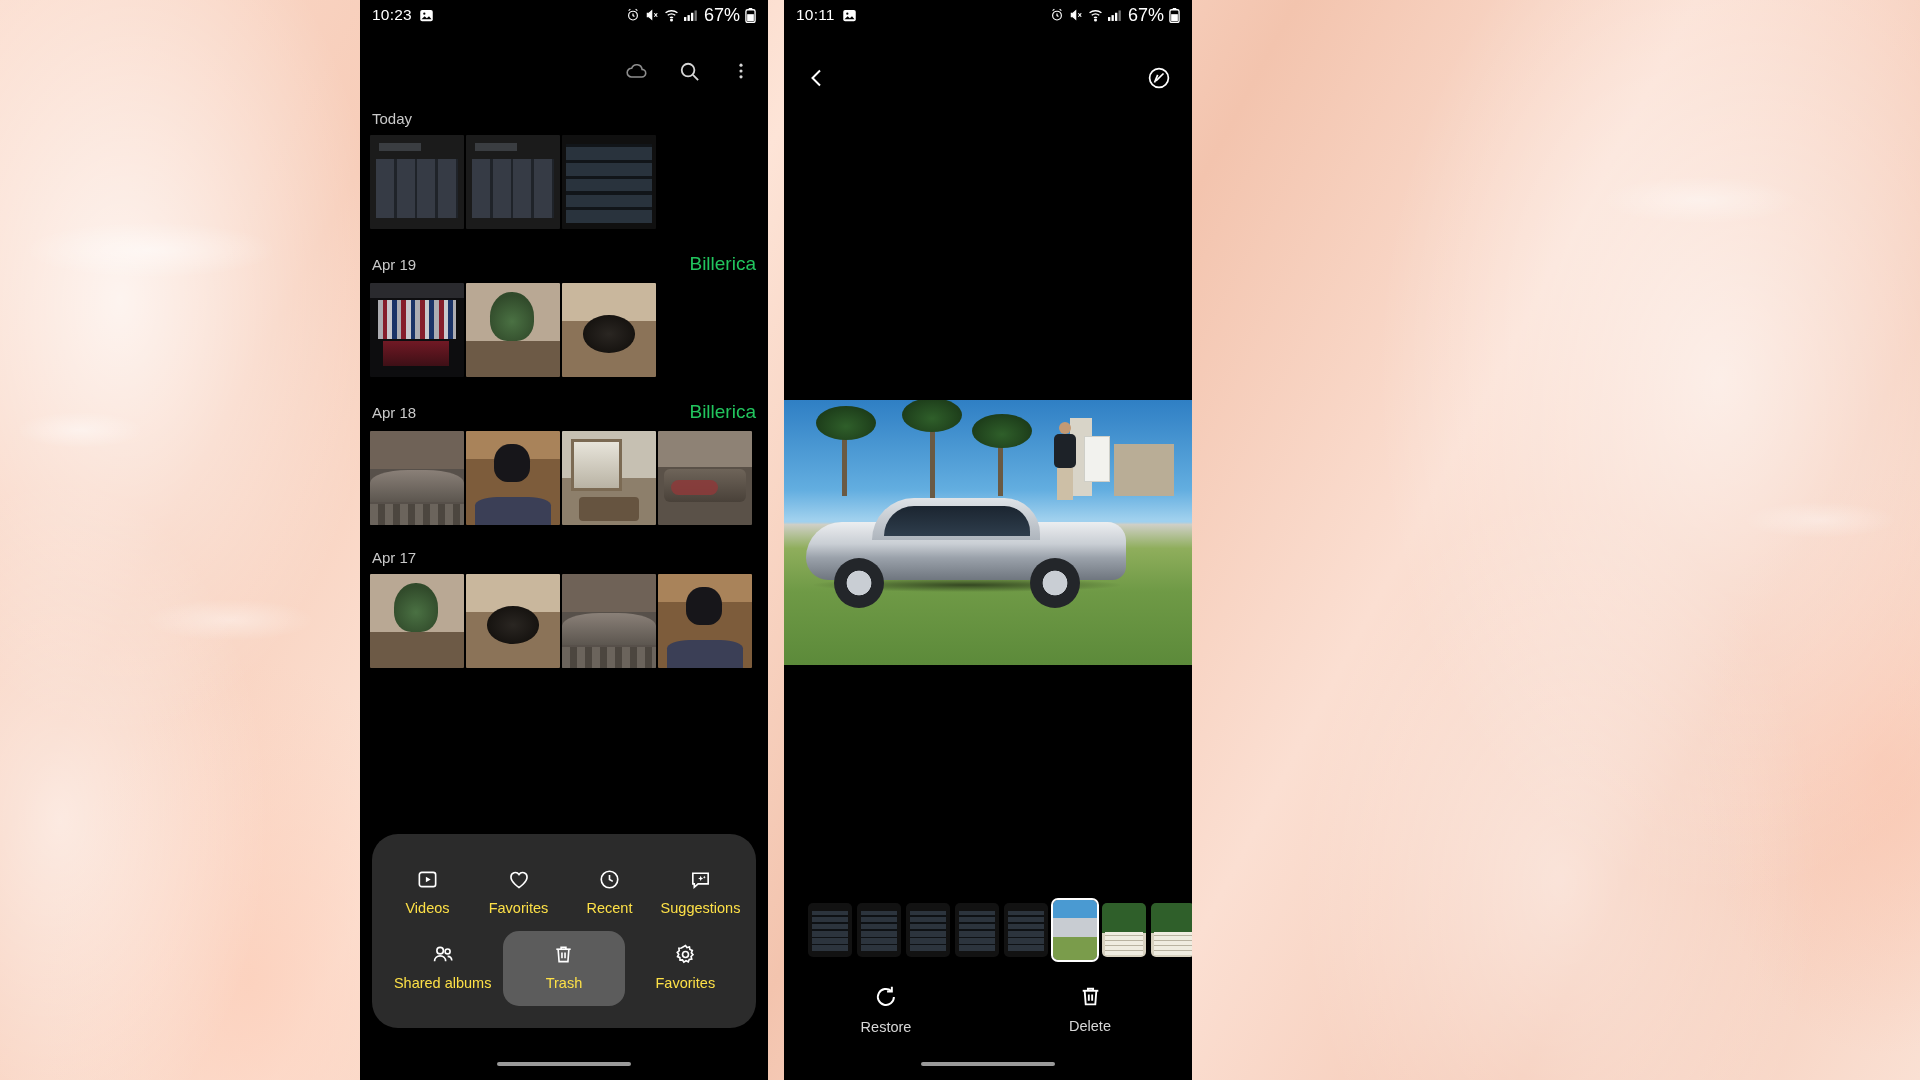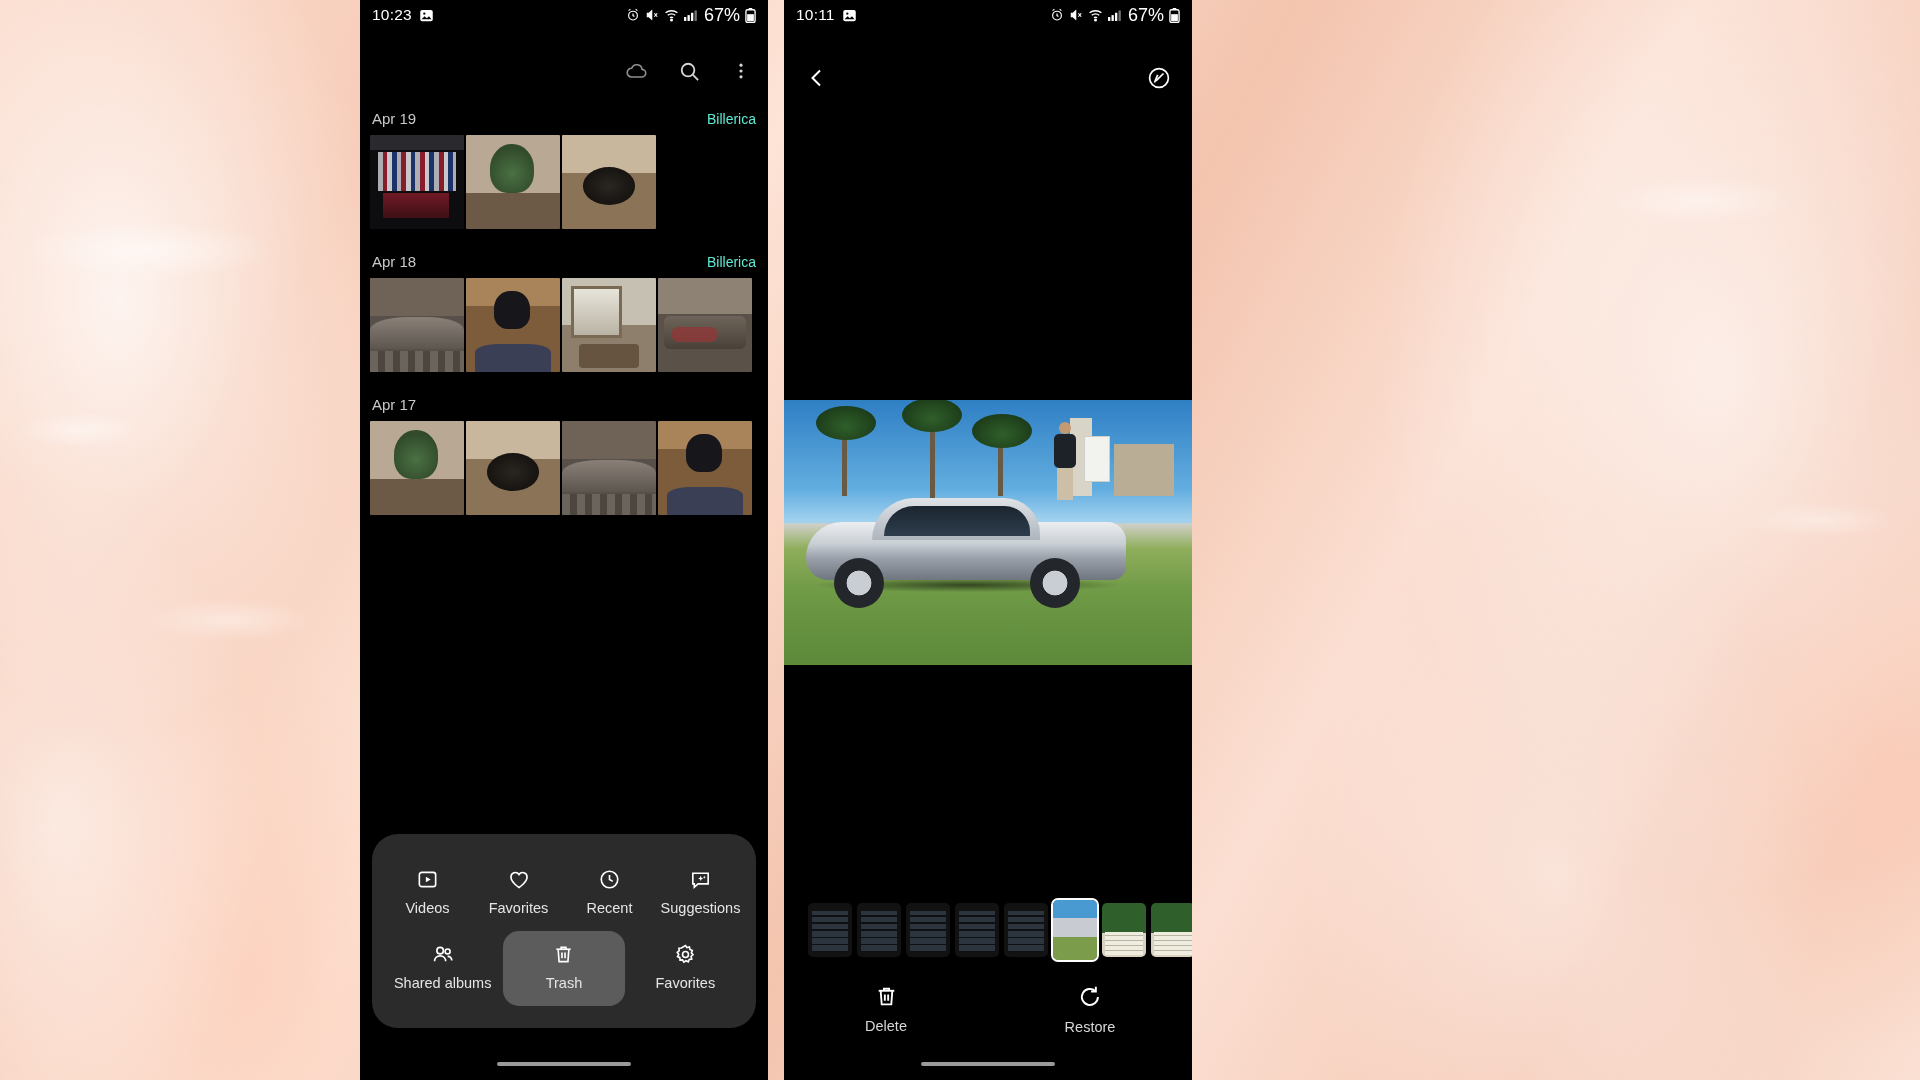--- a/index.html
+++ b/index.html
@@ -54,21 +54,21 @@
     display:flex;align-items:center;gap:26px;
   }
   .topbar .tb-btn{width:26px;height:26px;display:flex;align-items:center;justify-content:center;cursor:pointer;}
 
   .gallery{position:absolute;top:110px;left:0;right:0;bottom:0;}
   .section-head{
     display:flex;align-items:baseline;justify-content:space-between;
     padding:0 12px;margin:0 0 8px 0;
   }
   .sec-date{color:#c9c9c9;font-size:15px;}
-  .sec-loc{color:#5eead4;font-size:14px;}
+  .sec-loc{color:#22c55e;font-size:19px;}
   .grid{display:flex;gap:2px;padding:0 10px;}
   .thumb{height:94px;flex:0 0 auto;width:94px;background-size:cover;background-position:center;border-radius:1px;}
   .sec{margin-bottom:24px;}
 
   
   .t-screenshot{
     background:
       linear-gradient(#1b1b1b,#1b1b1b) ,
       #141414;
     position:relative;overflow:hidden;
@@ -180,21 +180,21 @@
     background:#2b2b2b;border-radius:26px;
     padding:22px 10px 22px 10px;box-sizing:border-box;
   }
   .menu-row{display:flex;}
   .menu-item{
     flex:1;display:flex;flex-direction:column;align-items:center;justify-content:flex-start;
     gap:9px;padding:12px 2px 14px 2px;border-radius:16px;cursor:pointer;
     min-height:74px;box-sizing:border-box;
   }
   .menu-item.selected{background:#5c5c5c;}
-  .menu-label{color:#e5e5e5;font-size:14.5px;text-align:center;line-height:1.18;}
+  .menu-label{color:#fde047;font-size:14.5px;text-align:center;line-height:1.18;}
 
   
   .viewer-top{
     position:absolute;top:58px;left:0;right:0;height:40px;
     display:flex;align-items:center;justify-content:space-between;
     padding:0 18px;box-sizing:border-box;
   }
   .viewer-btn{width:30px;height:30px;display:flex;align-items:center;justify-content:center;cursor:pointer;}
 
   .photo-stage{
@@ -354,20 +354,31 @@
       <svg width="20" height="20" viewBox="0 0 24 24">
           <circle cx="12" cy="5" r="1.9" fill="#d6d6d6"></circle>
           <circle cx="12" cy="12" r="1.9" fill="#d6d6d6"></circle>
           <circle cx="12" cy="19" r="1.9" fill="#d6d6d6"></circle>
         </svg>
     </div>
   </div>
 
   <div class="gallery">
 
+    <div class="sec">
+      <div class="section-head">
+        <span class="sec-date">Today</span>
+        <span class="sec-loc"></span>
+      </div>
+      <div class="grid">
+        <div class="thumb t-screenshot"></div>
+        <div class="thumb t-screenshot"></div>
+        <div class="thumb t-screenshot2"></div>
+      </div>
+    </div>
 
     <div class="sec">
       <div class="section-head">
         <span class="sec-date">Apr 19</span>
         <span class="sec-loc">Billerica</span>
       </div>
       <div class="grid">
         <div class="thumb t-flag"></div>
         <div class="thumb t-plant"></div>
         <div class="thumb t-dog"></div>
@@ -597,34 +608,34 @@
     <div class="film f-dark"></div>
     <div class="film f-car active"></div>
     <div class="film f-green"></div>
     <div class="film f-green"></div>
 
   </div>
 
   <div class="actionbar">
     <div class="action">
       <span class="ic">
+        <svg width="26" height="26" viewBox="0 0 24 24" fill="none" stroke="#fff" stroke-width="1.8">
+            <path d="M19.3 12a7.4 7.4 0 1 1-2.4-5.5"></path>
+            <path d="M17.4 2.6v4.4h-4.4"></path>
+          </svg>
+      </span>
+      <span class="action-label">Restore</span>
+    </div>
+    <div class="action">
+      <span class="ic">
         <svg width="25" height="25" viewBox="0 0 24 24" fill="none" stroke="#fff" stroke-width="1.8">
             <path d="M4.5 6.5h15"></path>
             <path d="M9.5 6.5V4.6h5V6.5"></path>
             <path d="M6.4 6.5l1 13h9.2l1-13"></path>
             <path d="M10.4 10v6M13.6 10v6"></path>
           </svg>
       </span>
       <span class="action-label">Delete</span>
     </div>
-    <div class="action">
-      <span class="ic">
-        <svg width="26" height="26" viewBox="0 0 24 24" fill="none" stroke="#fff" stroke-width="1.8">
-            <path d="M19.3 12a7.4 7.4 0 1 1-2.4-5.5"></path>
-            <path d="M17.4 2.6v4.4h-4.4"></path>
-          </svg>
-      </span>
-      <span class="action-label">Restore</span>
-    </div>
   </div>
 
   <div class="navbar-handle"></div>
 </div>
 
 </body></html>

